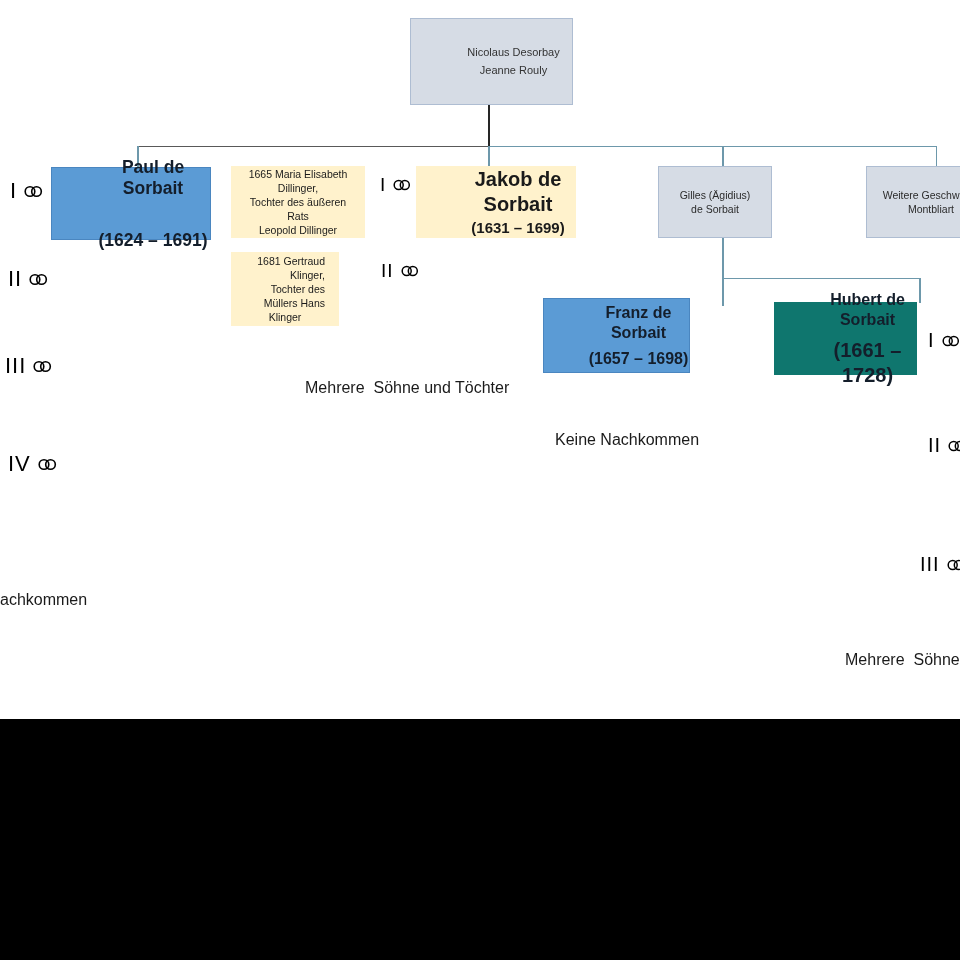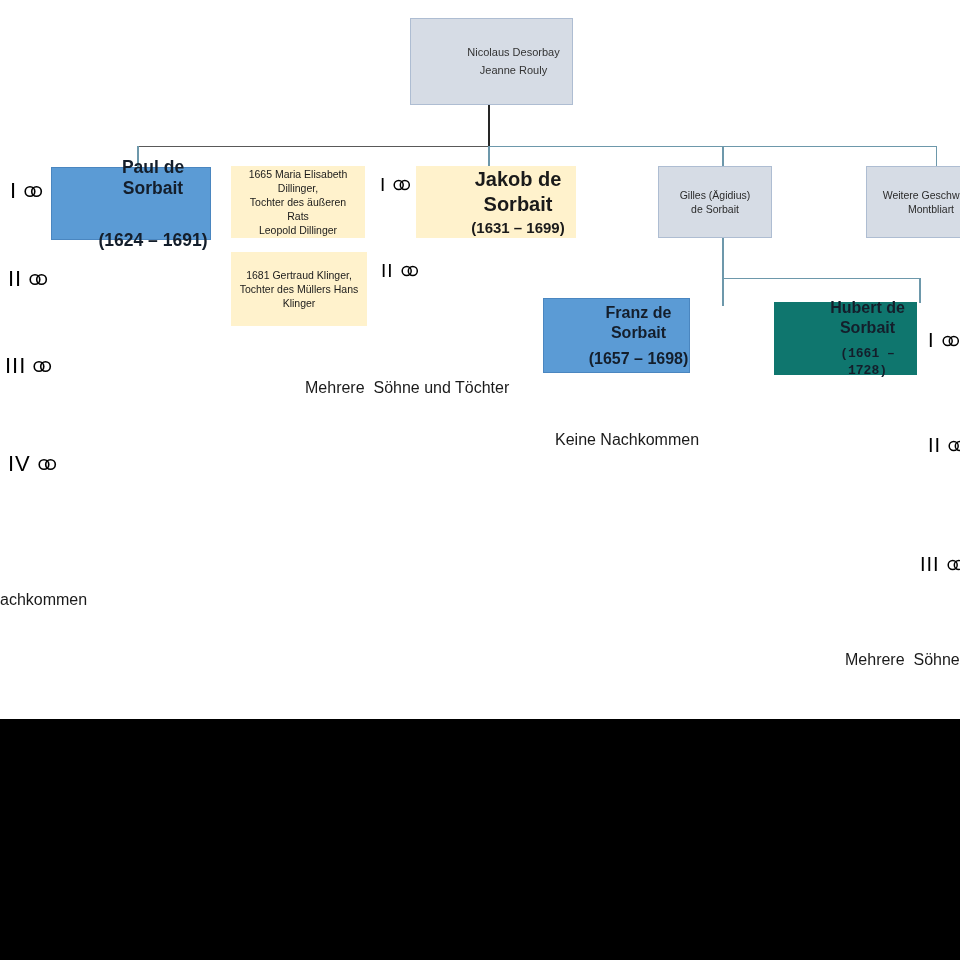--- a/index.html
+++ b/index.html
@@ -73,34 +73,34 @@
 
 <div class="node node-gray" style="left:658px;top:166px;width:114px;height:72px;padding:16px;">
   <span class="small-line">Gilles (Ägidius) de Sorbait</span>
 </div>
 
 <div class="node node-gray" style="left:866px;top:166px;width:130px;height:72px;padding:2px;">
   <span class="small-line">Weitere Geschwister</span>
   <span class="small-line">Montbliart</span>
 </div>
 
-<div class="node node-yellow" style="left:231px;top:252px;width:136px;height:74px;padding:8px;">
+<div class="node node-yellow" style="left:231px;top:252px;width:108px;height:74px;padding:14px;text-align:right;">
   <span class="small-line">1681 Gertraud Klinger,</span>
   <span class="small-line">Tochter des Müllers Hans</span>
   <span class="small-line">Klinger</span>
 </div>
 
 <div class="node node-blue" style="left:543px;top:298px;width:147px;height:75px;">
   <span class="mid-name" style="font-size:16px;">Franz de Sorbait</span>
   <span class="mid-years" style="font-size:16px;margin-top:6px;">(1657 – 1698)</span>
 </div>
 
 <div class="node node-peach" style="left:774px;top:302px;width:143px;height:73px;">
   <span class="mid-name" style="font-size:16px;">Hubert de Sorbait</span>
-  <span class="mid-years" style="font-size:13px;margin-top:8px;font-family:Liberation Mono, monospace;">(1661 – 1728)</span>
+  <span class="mid-years" style="font-size:20px;margin-top:8px;">(1661 – 1728)</span>
 </div>
 
 <div class="marriage m-large" style="left:10px;top:178px;">
   <span class="numeral">I</span>
   <svg width="19" height="13" viewBox="0 0 19 13">
       <circle cx="6" cy="6.5" r="4.8" fill="none" stroke="#000" stroke-width="1.6"></circle>
       <circle cx="12.5" cy="6.5" r="4.8" fill="none" stroke="#000" stroke-width="1.6"></circle>
     </svg>
 </div>
 <div class="marriage m-large" style="left:8px;top:266px;">

